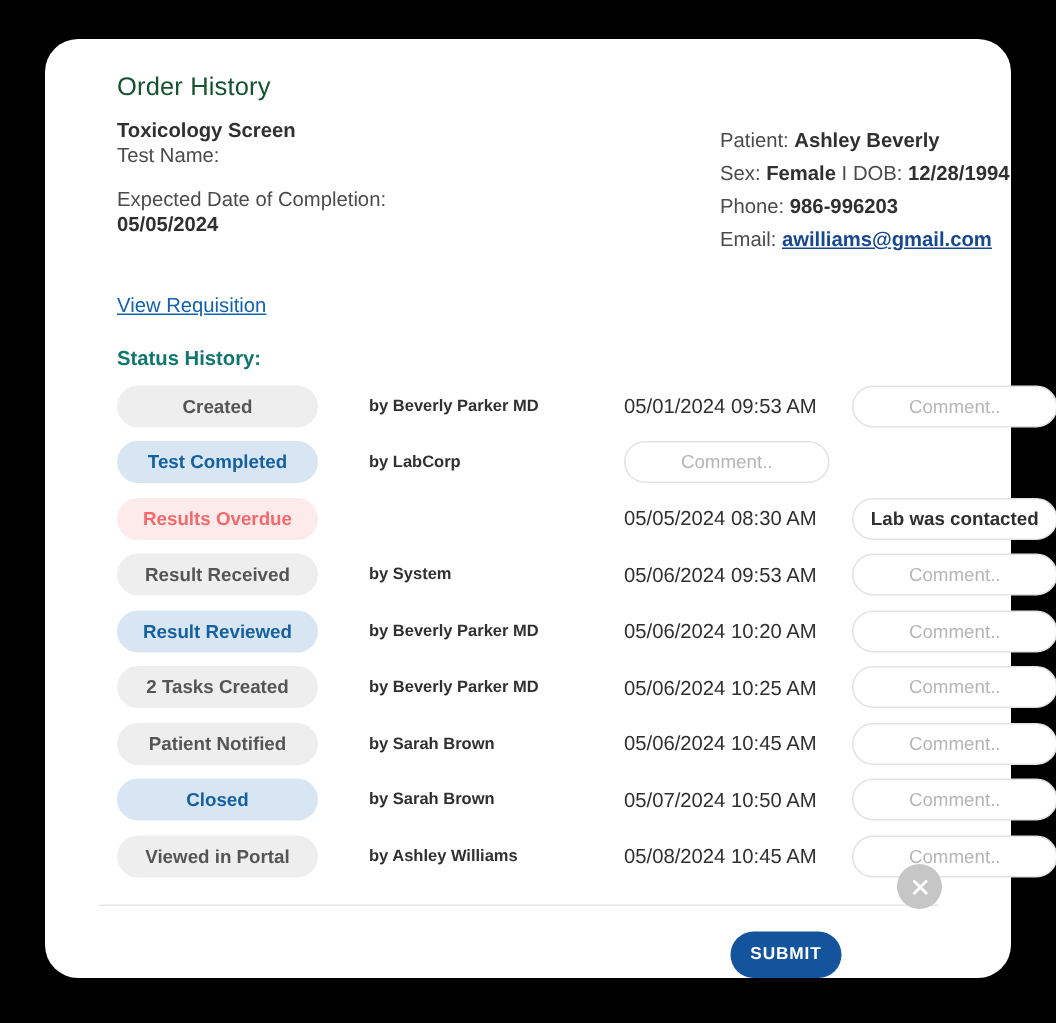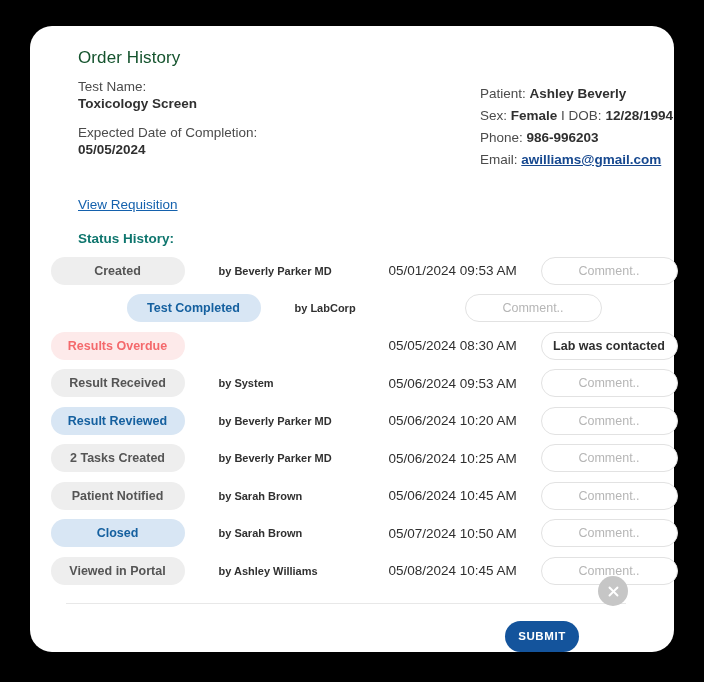--- a/index.html
+++ b/index.html
@@ -76,21 +76,20 @@
     font-weight: bold;
     color: #0f766e;
   }
 
   #rows { margin-left: 30px; }
 
   .row {
     display: flex;
     align-items: center;
     height: 37.5px;
-    justify-content: center;
   }
 
   .badge {
     width: 134px;
     height: 28px;
     border-radius: 14px;
     display: flex;
     align-items: center;
     justify-content: center;
     font-size: 12.5px;
@@ -142,21 +141,21 @@
     margin: 13px 24px 0 18px;
   }
 
   .footer {
     position: relative;
     height: 62px;
   }
 
   .submit-btn {
     position: absolute;
-    right: 71px;
+    right: 89px;
     top: 17px;
     width: 74px;
     height: 31px;
     background: #14549c;
     color: #ffffff;
     border: none;
     border-radius: 16px;
     font-family: "Liberation Sans", sans-serif;
     font-size: 11.5px;
     font-weight: bold;
@@ -185,22 +184,22 @@
 
 <div id="card">
   <div id="card-inner">
 
     <div class="title">Order History</div>
 
     <div class="info-wrap">
 
       <div class="info-left">
         <div class="blk">
+          <div class="lbl val">Toxicology Screen</div>
           <div class="lbl">Test Name:</div>
-          <div class="lbl val">Toxicology Screen</div>
         </div>
         <div class="blk">
           <div class="lbl">Expected Date of Completion:</div>
           <div class="lbl val">05/05/2024</div>
         </div>
       </div>
 
       <div class="info-right">
         <div class="line lbl">
           <span>Patient:</span>

